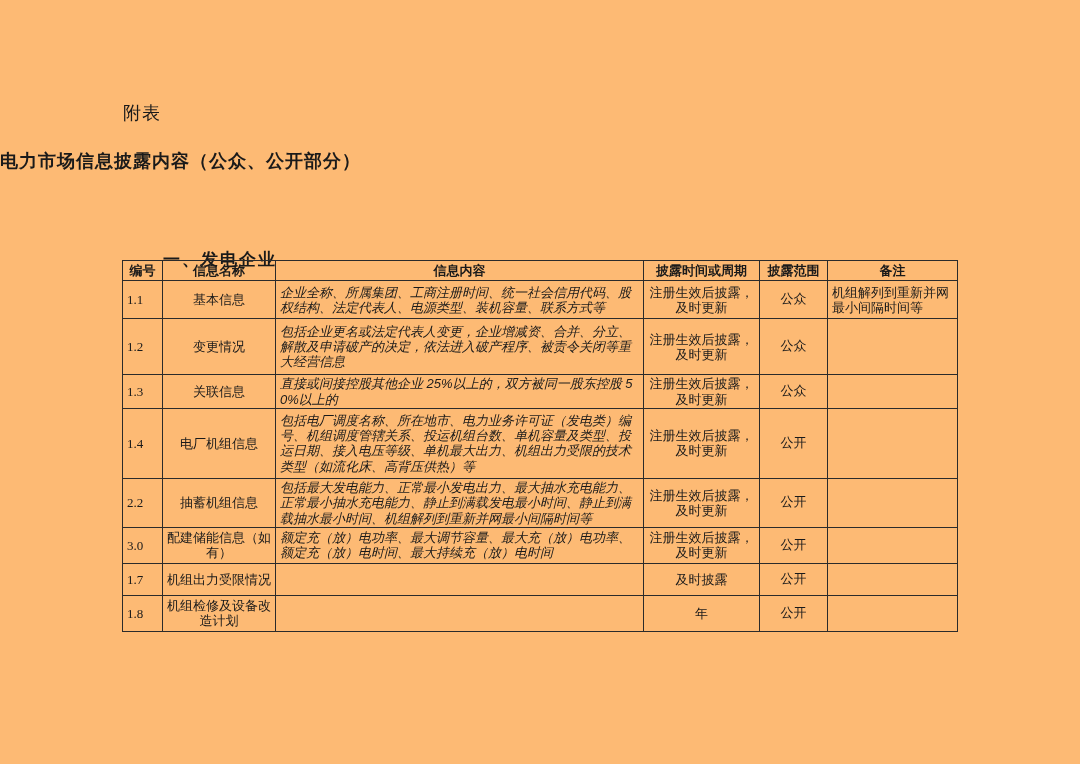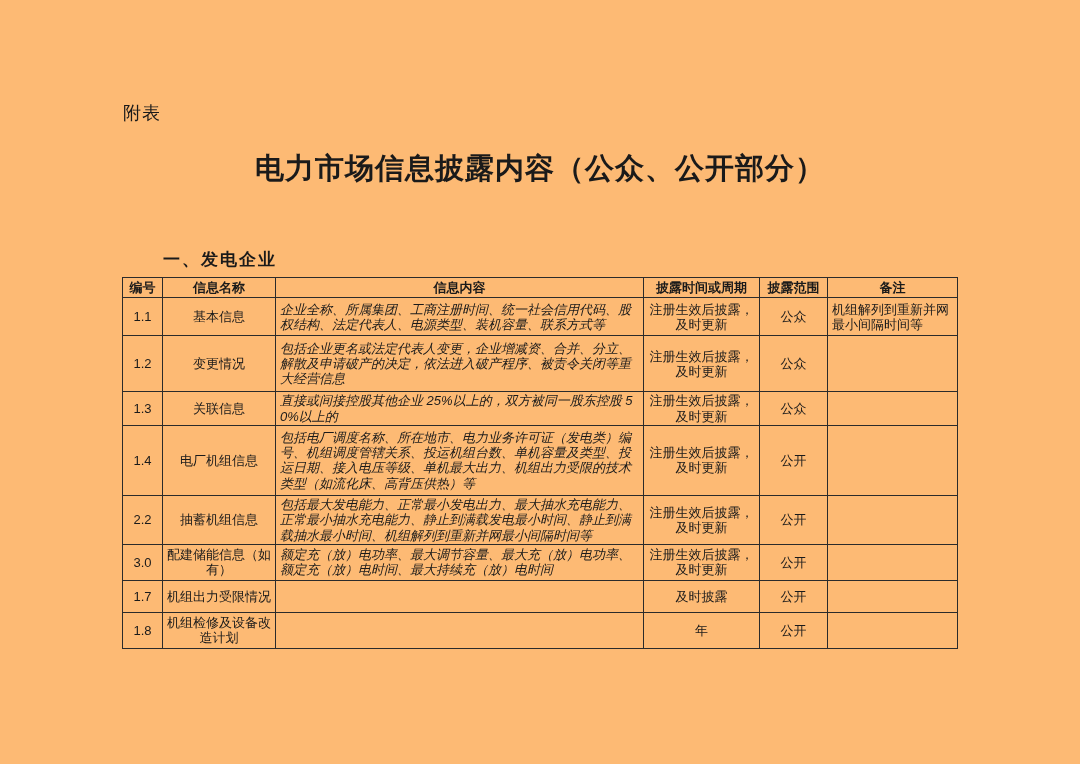--- a/index.html
+++ b/index.html
@@ -21,60 +21,60 @@
     left: 123px;
     top: 101px;
     font-size: 18px;
     letter-spacing: 1px;
   }
   .doc-title {
     position: absolute;
     left: 0;
     top: 149px;
     width: 1080px;
-    text-align: center;
-    font-size: 29px;
+    text-align: left;
+    font-size: 18px;
     font-weight: bold;
     letter-spacing: 1px;
   }
   .section-heading {
     position: absolute;
     left: 163px;
     top: 248px;
     font-size: 17px;
     font-weight: 600;
     letter-spacing: 2px;
   }
   table.disclosure {
     position: absolute;
     left: 122px;
-    top: 277px;
+    top: 260px;
     width: 835px;
     border-collapse: collapse;
     table-layout: fixed;
     font-size: 13px;
     line-height: 1.18;
   }
   table.disclosure td, table.disclosure th {
     border: 1px solid #2b2b2b;
     padding: 1px 4px;
     vertical-align: middle;
     overflow: hidden;
     word-break: break-all;
   }
   table.disclosure th {
     font-weight: bold;
     text-align: center;
     padding: 2px 2px;
   }
-  td.c-id     { text-align: center; font-family: Liberation Sans, sans-serif; }
+  td.c-id     { text-align: left; font-family: Liberation Serif, serif; }
   td.c-name   { text-align: center; padding: 1px 5px; }
   td.c-content{ text-align: left; font-style: italic; }
   td.c-period { text-align: center; }
-  td.c-scope  { text-align: center; }
+  td.c-scope  { text-align: center; font-family: Liberation Mono, monospace; }
   td.c-remark { text-align: left; padding: 1px 5px; }
   .footer {
     position: absolute;
     left: 0;
     top: 648px;
     width: 1080px;
     text-align: center;
     font-size: 15px;
     font-family: "Liberation Serif", serif;
     letter-spacing: 1px;

